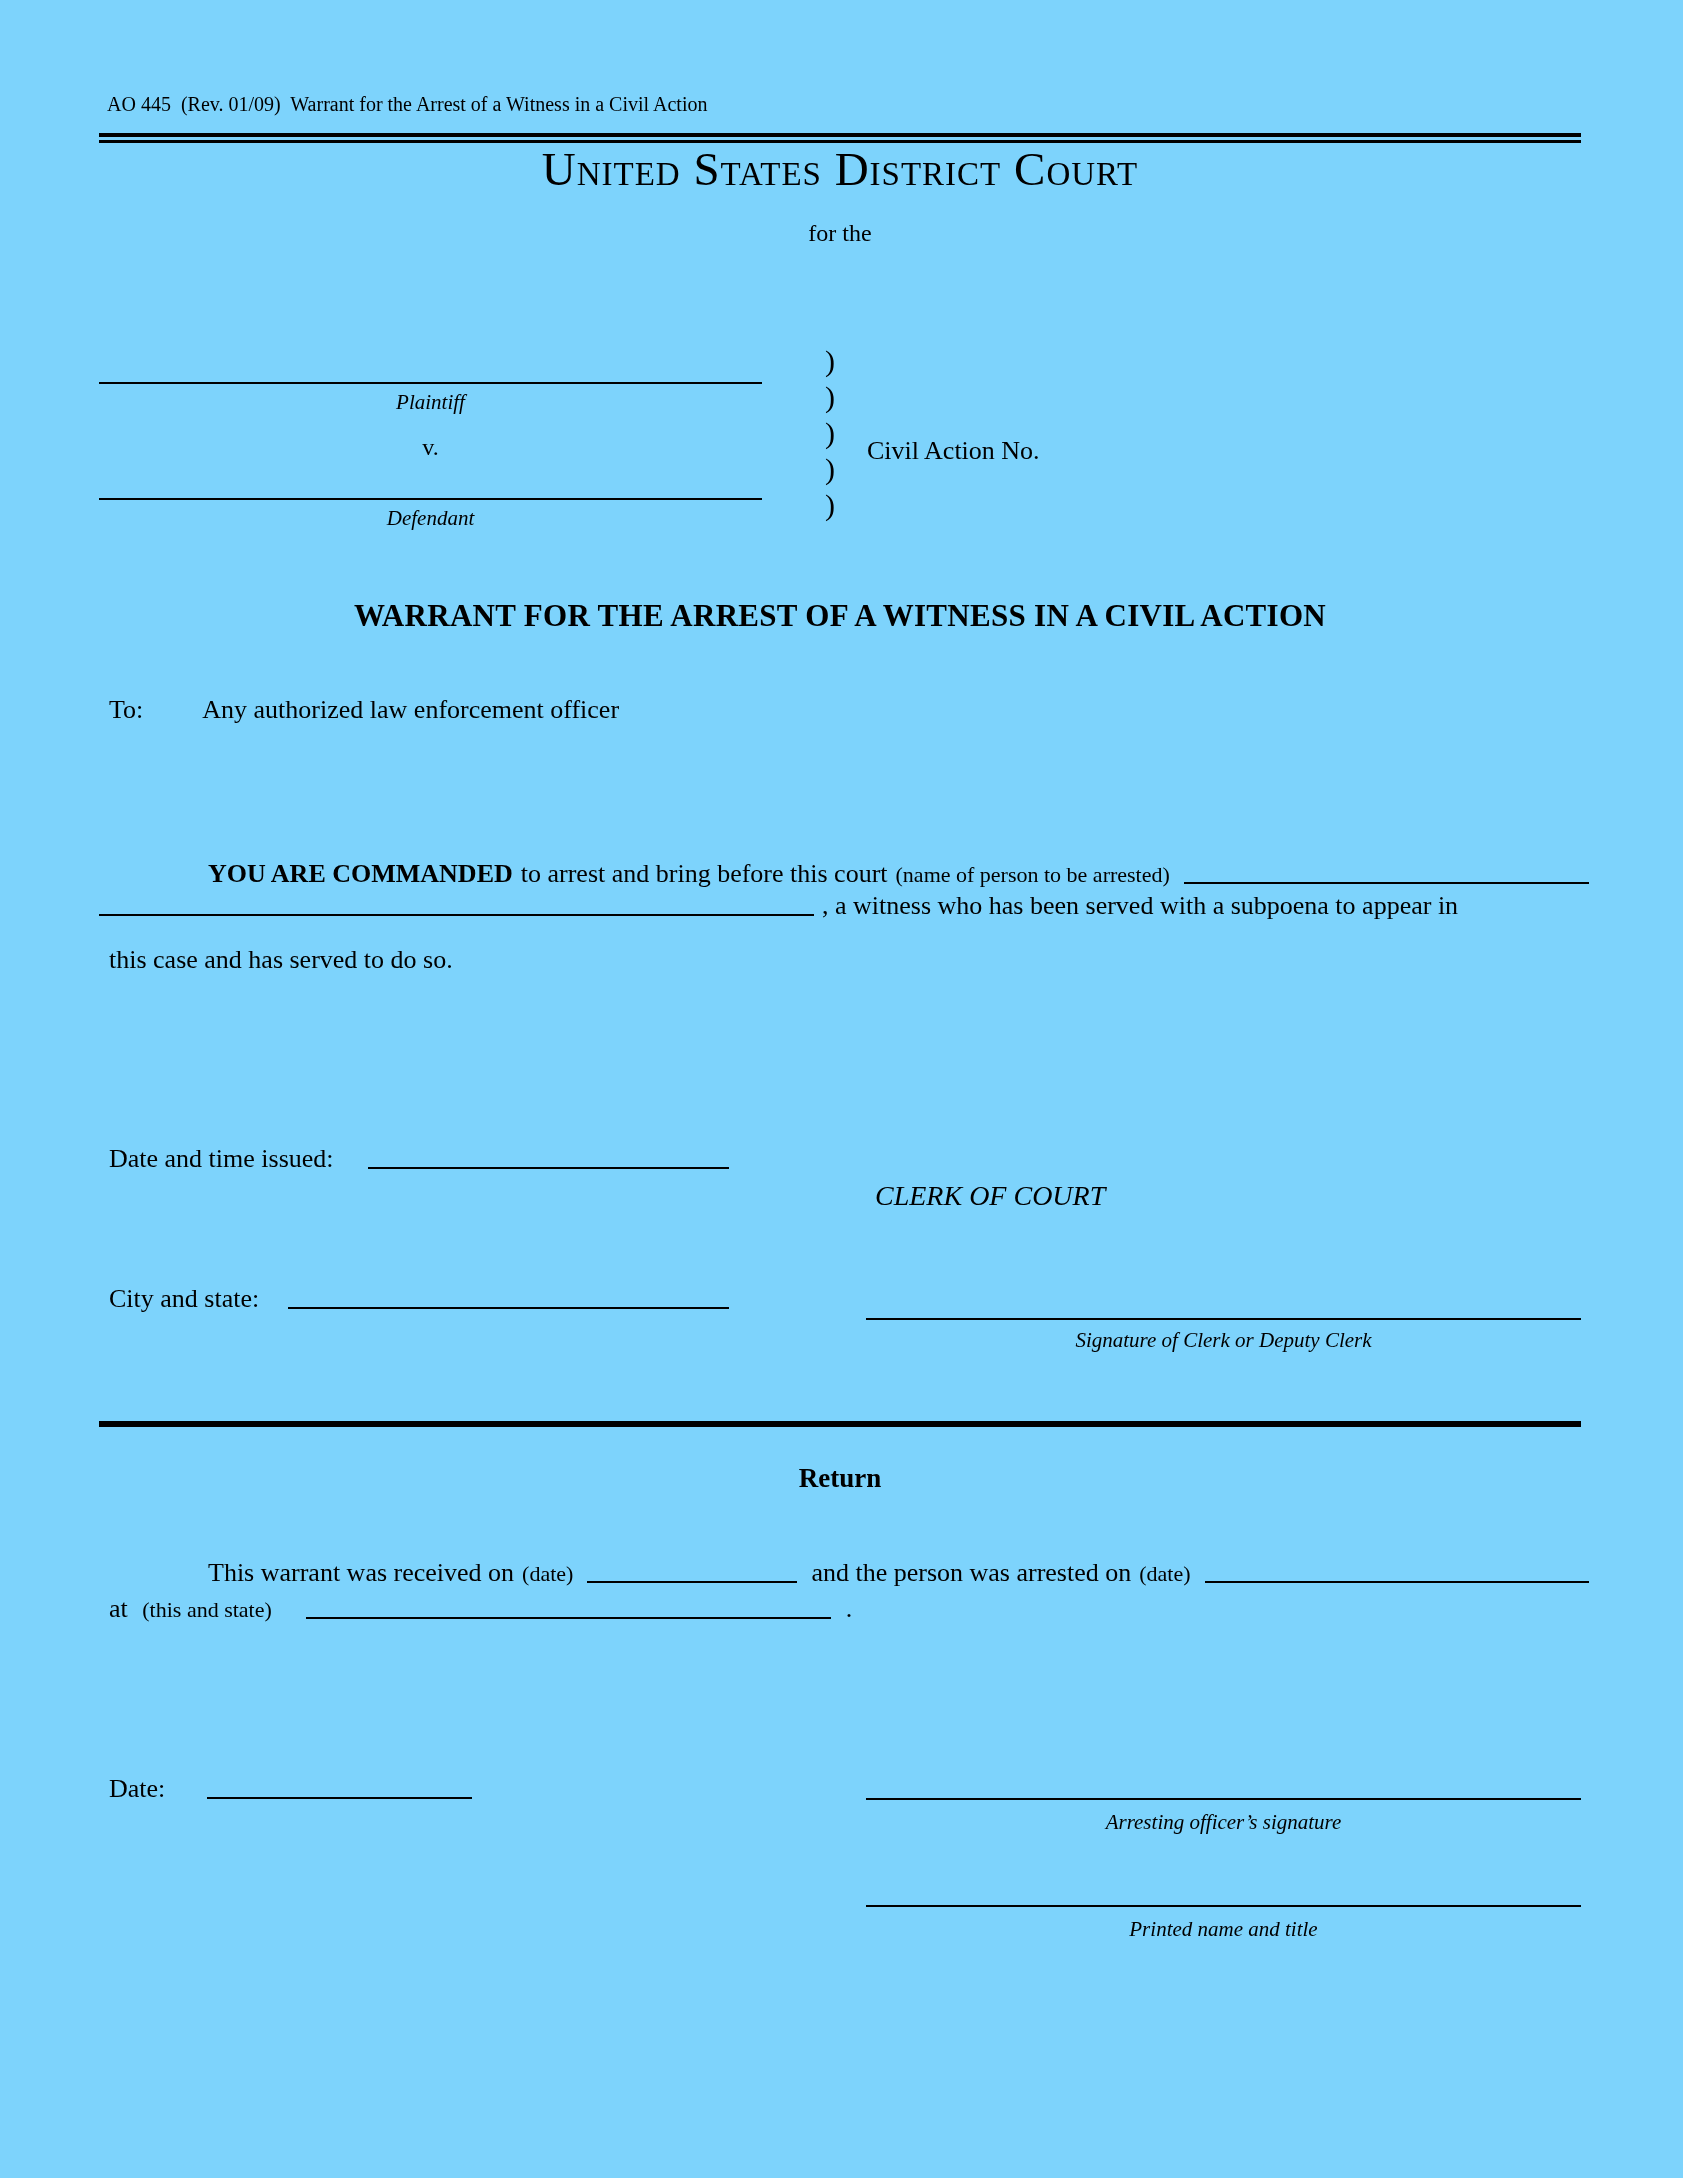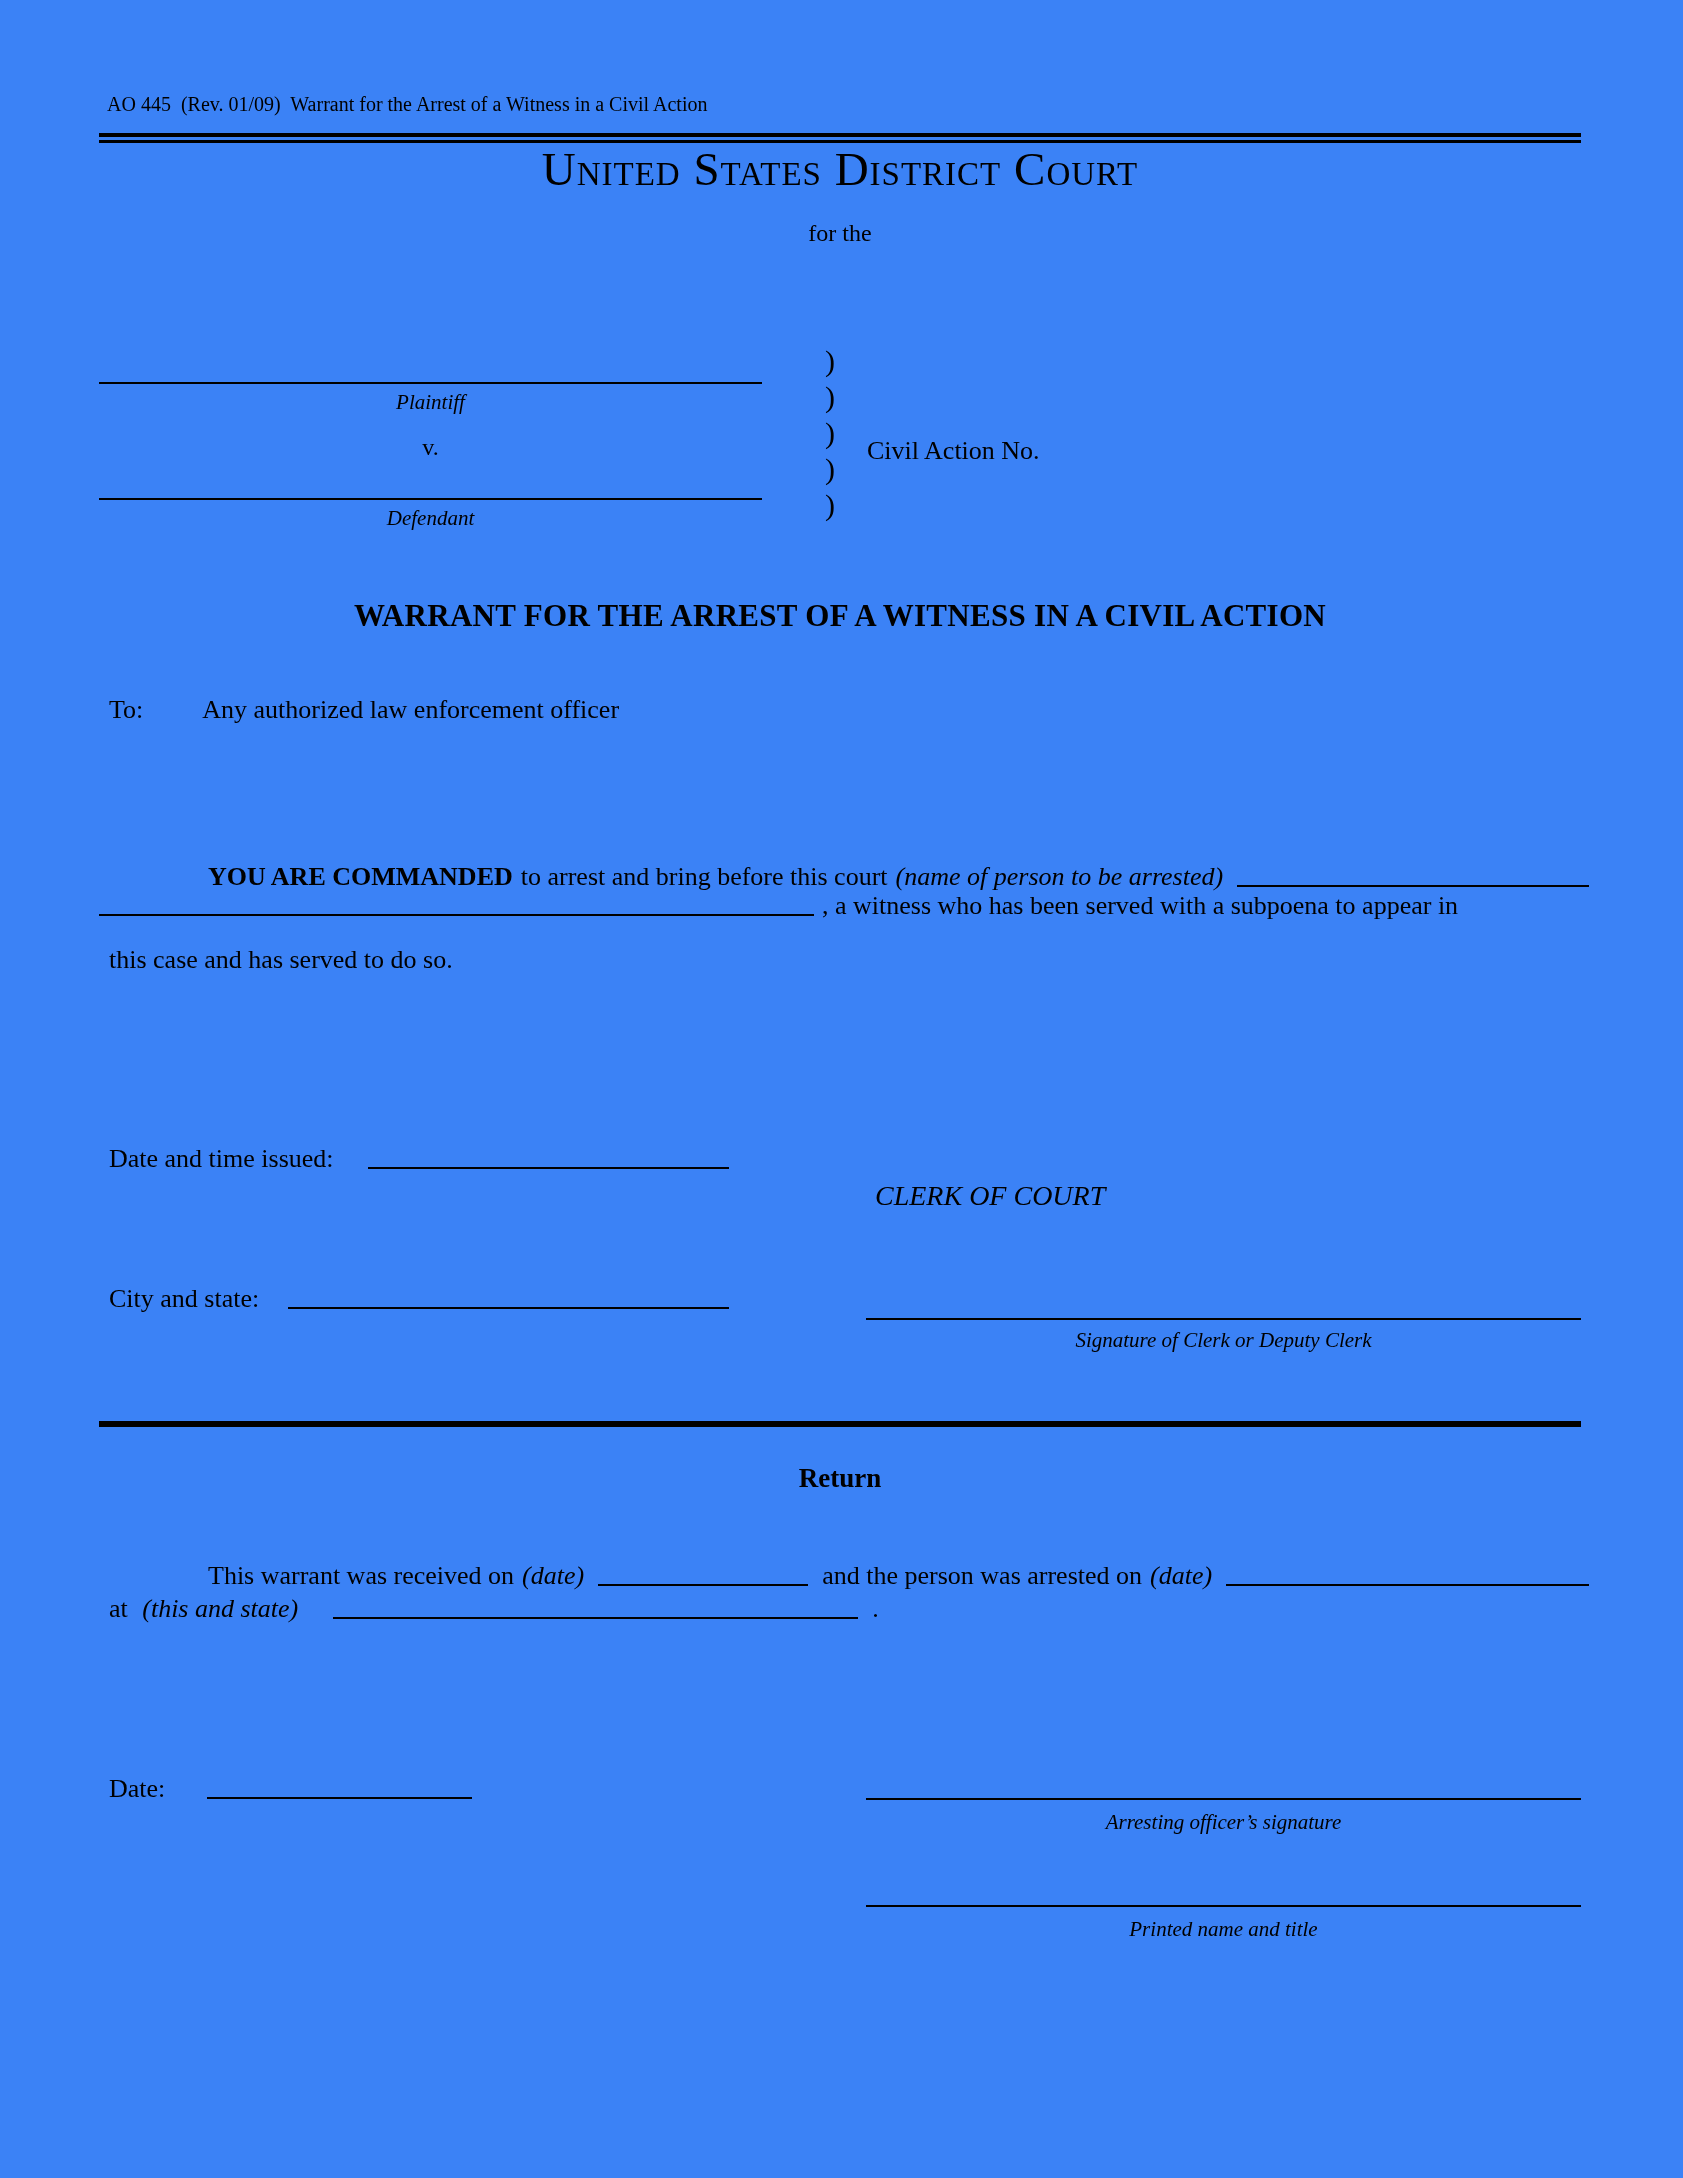--- a/index.html
+++ b/index.html
@@ -1,29 +1,29 @@
 <!DOCTYPE html>
 <html><head>
 <meta charset="utf-8">
 <style>
   html,body{margin:0;padding:0;background:#e8e8e8;}
   .page{
     position:relative;
     width:1683px;height:2178px;
-    background:#3b82f6;
+    background:#7dd3fc;
     color:#000;
     font-family:"Liberation Serif","DejaVu Serif",serif;
     font-size:26px;
     overflow:hidden;
   }
   .abs{position:absolute;white-space:nowrap;}
   .center{text-align:center;white-space:normal;}
   .i{font-style:italic;}
   .b{font-weight:bold;}
-  .hint{font-style:italic;font-size:26px;margin-top:26px;}
+  .hint{font-size:22px;margin-top:26px;}
   .small-label{font-style:italic;font-size:21px;}
   .pre{white-space:pre;}
   
   .blank{
     display:inline-block;
     border-bottom:2px solid #000;
     position:relative; top:2px;
   }
   .hr{position:absolute;border-bottom:2px solid #000;height:0;}
   .flexline{display:flex;align-items:baseline;}

